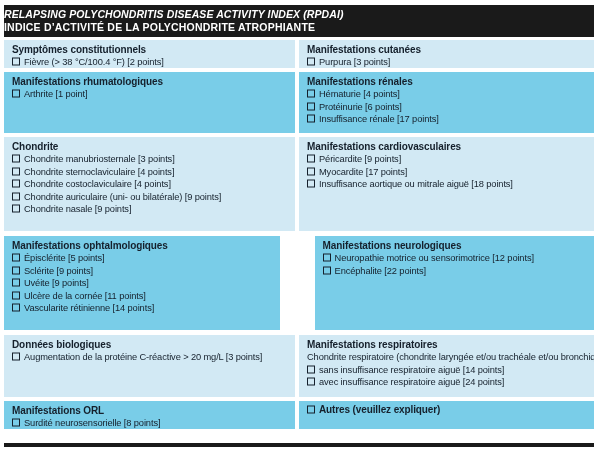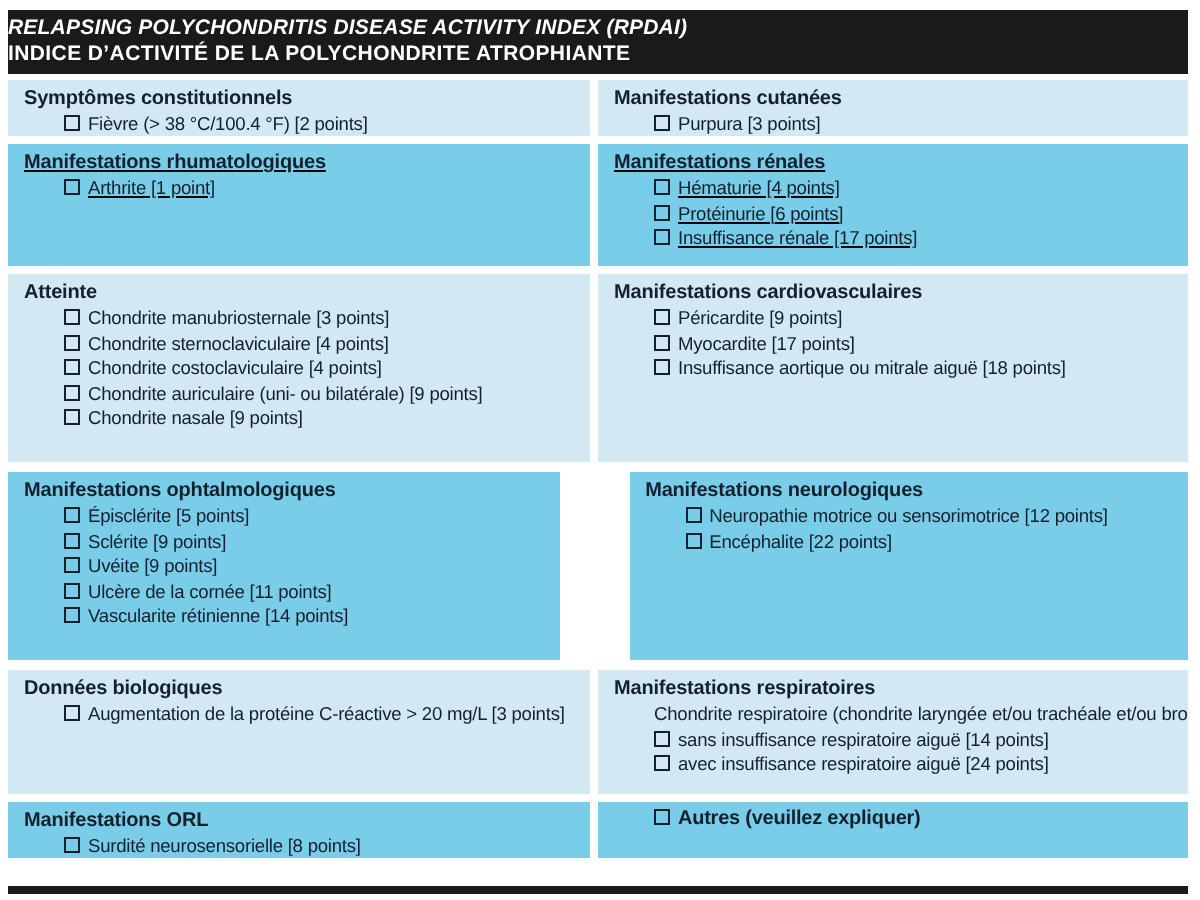--- a/index.html
+++ b/index.html
@@ -49,21 +49,20 @@
   .sec-header {
     font-size: 10px; font-weight: bold;
     color: var(--text, #15202c);
     line-height: 13px; letter-spacing: -0.1px;
   }
   .item {
     font-size: 9.3px;
     color: var(--text, #15202c);
     line-height: 12.6px; letter-spacing: -0.12px;
     white-space: nowrap;
-    margin-left: 20px;
   }
   .item.bold { font-weight: bold; font-size: 10px; }
   .checkbox {
     display: inline-block;
     width: 6px; height: 6px;
     border: 1px solid var(--text, #15202c);
     background: transparent;
     margin-right: 4px;
     transform: translateY(0.5px);
   }
@@ -87,35 +86,35 @@
       <div class="row light" style="top: 40px; height: 28px;">
         <div class="cell left">
           <div class="sec-header">Symptômes constitutionnels</div>
           <div class="item"><span class="checkbox"></span><span>Fièvre (&gt; 38 °C/100.4 °F) [2 points]</span></div>
         </div>
         <div class="cell right">
           <div class="sec-header">Manifestations cutanées</div>
           <div class="item"><span class="checkbox"></span><span>Purpura [3 points]</span></div>
         </div>
       </div>
-      <div class="row dark" style="top: 72px; height: 61px; text-decoration: underline;">
+      <div class="row dark" style="top: 72px; height: 61px;">
         <div class="cell left">
           <div class="sec-header">Manifestations rhumatologiques</div>
           <div class="item"><span class="checkbox"></span><span>Arthrite [1 point]</span></div>
         </div>
         <div class="cell right">
           <div class="sec-header">Manifestations rénales</div>
           <div class="item"><span class="checkbox"></span><span>Hématurie [4 points]</span></div>
           <div class="item"><span class="checkbox"></span><span>Protéinurie [6 points]</span></div>
           <div class="item"><span class="checkbox"></span><span>Insuffisance rénale [17 points]</span></div>
         </div>
       </div>
       <div class="row light" style="top: 137px; height: 94px;">
         <div class="cell left">
-          <div class="sec-header">Atteinte</div>
+          <div class="sec-header">Chondrite</div>
           <div class="item"><span class="checkbox"></span><span>Chondrite manubriosternale [3 points]</span></div>
           <div class="item"><span class="checkbox"></span><span>Chondrite sternoclaviculaire [4 points]</span></div>
           <div class="item"><span class="checkbox"></span><span>Chondrite costoclaviculaire [4 points]</span></div>
           <div class="item"><span class="checkbox"></span><span>Chondrite auriculaire (uni- ou bilatérale) [9 points]</span></div>
           <div class="item"><span class="checkbox"></span><span>Chondrite nasale [9 points]</span></div>
         </div>
         <div class="cell right">
           <div class="sec-header">Manifestations cardiovasculaires</div>
           <div class="item"><span class="checkbox"></span><span>Péricardite [9 points]</span></div>
           <div class="item"><span class="checkbox"></span><span>Myocardite [17 points]</span></div>

